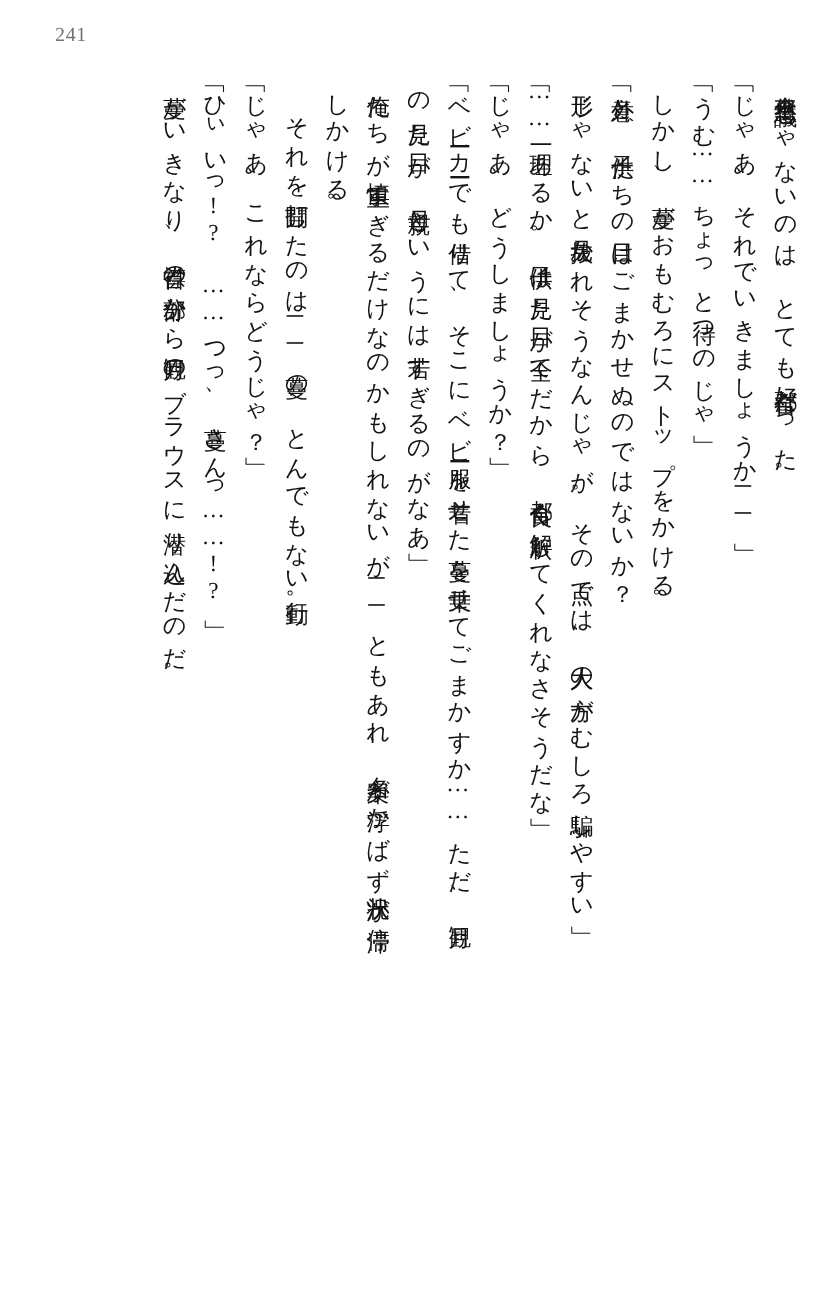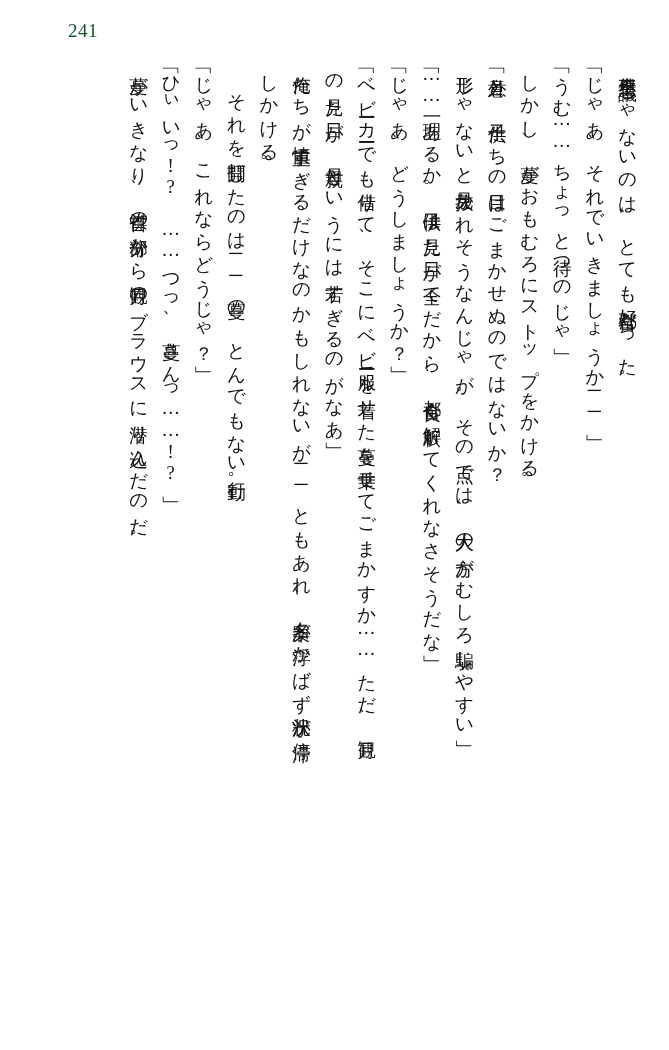--- a/index.html
+++ b/index.html
@@ -18,25 +18,24 @@
   .page {
     position: relative;
     width: 669px;
     height: 1050px;
     box-sizing: border-box;
   }
   .page-number {
     position: absolute;
     top: 20px;
     left: 44px;
-    font-size: 19px;
+    font-size: 16px;
     letter-spacing: 0.5px;
-    color: #14532d;
+    color: #737373;
     font-family: "Liberation Serif", "DejaVu Serif", serif;
-    margin-left: 24px;
   }
   .text-frame {
     position: absolute;
     top: 62px;
     left: 36px;
     width: 600px;
     height: 930px;
     display: flex;
     flex-direction: row-reverse;
     align-items: flex-start;

